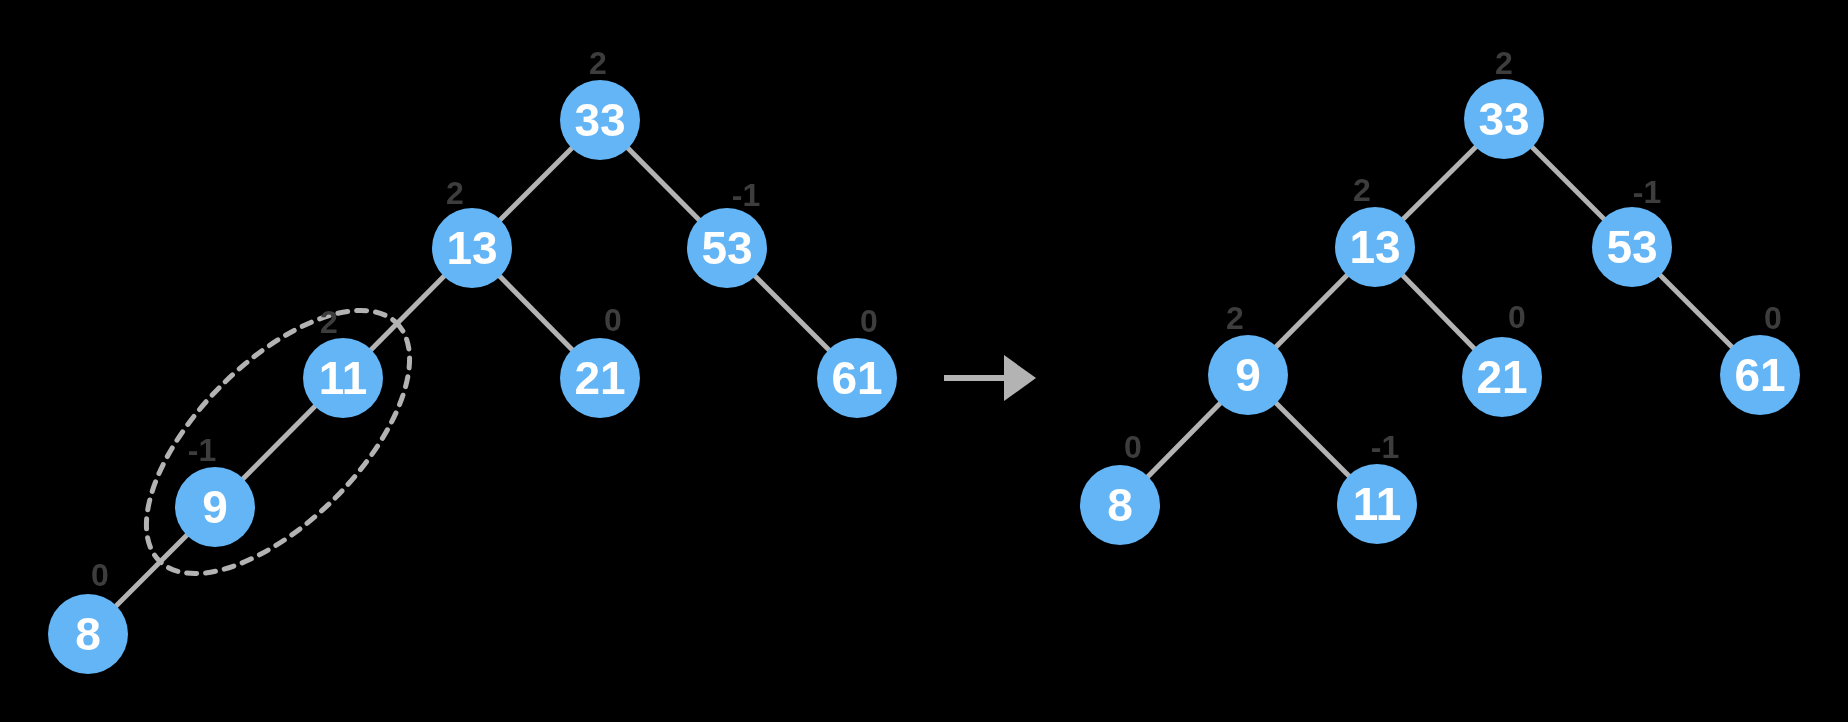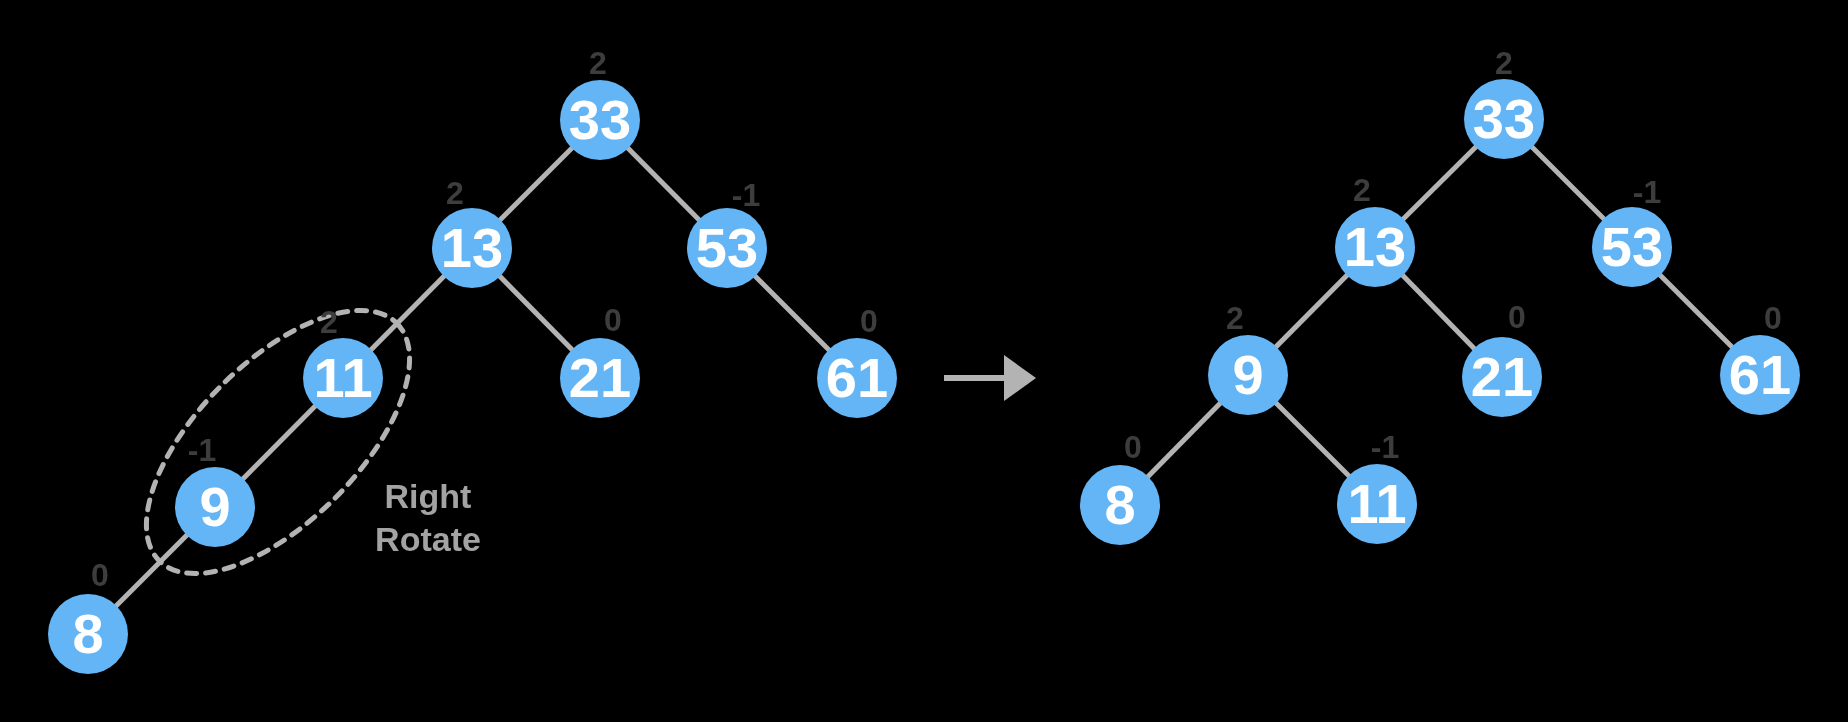--- a/index.html
+++ b/index.html
@@ -13,21 +13,21 @@
   svg.layer{position:absolute;left:0;top:0;}
   .node{
     position:absolute;
     width:80px;height:80px;
     border-radius:50%;
     background:#64b5f6;
     display:flex;align-items:center;justify-content:center;
   }
   .value{
     color:#ffffff;
-    font-size:56px;
+    font-size:46px;
     font-weight:bold;
     line-height:1;
   }
   .balance{
     position:absolute;
     transform:translate(-50%,-50%);
     color:#3d3d3d;
     font-size:32px;
     font-weight:bold;
     white-space:nowrap;
@@ -137,18 +137,14 @@
   </div>
   <div class="node" style="left:1080px;top:465px">
     <span class="balance" style="left:53px;top:-18px">0</span>
     <span class="value">8</span>
   </div>
   <div class="node" style="left:1337px;top:464px">
     <span class="balance" style="left:48px;top:-17px">-1</span>
     <span class="value">11</span>
   </div>
 
-  <div class="annotation">
-    <div>Right</div>
-    <div>Rotate</div>
-  </div>
 
 </div>
 
 </body></html>

